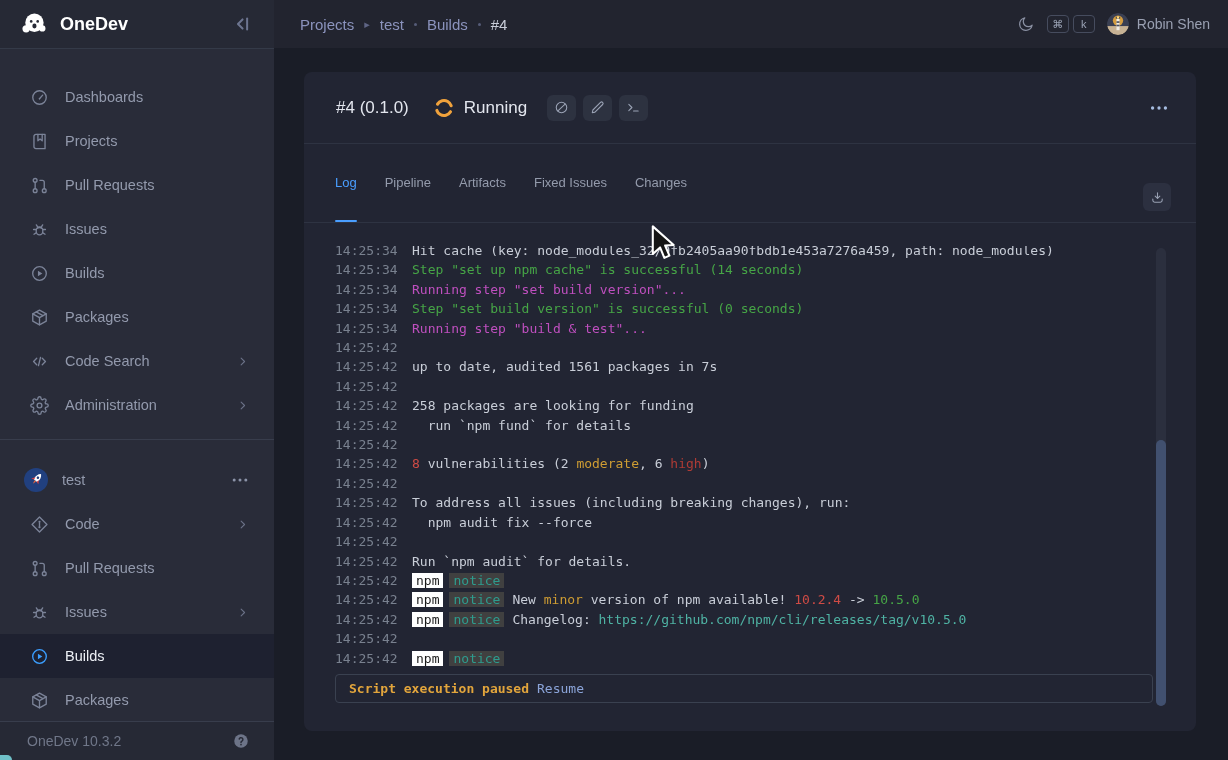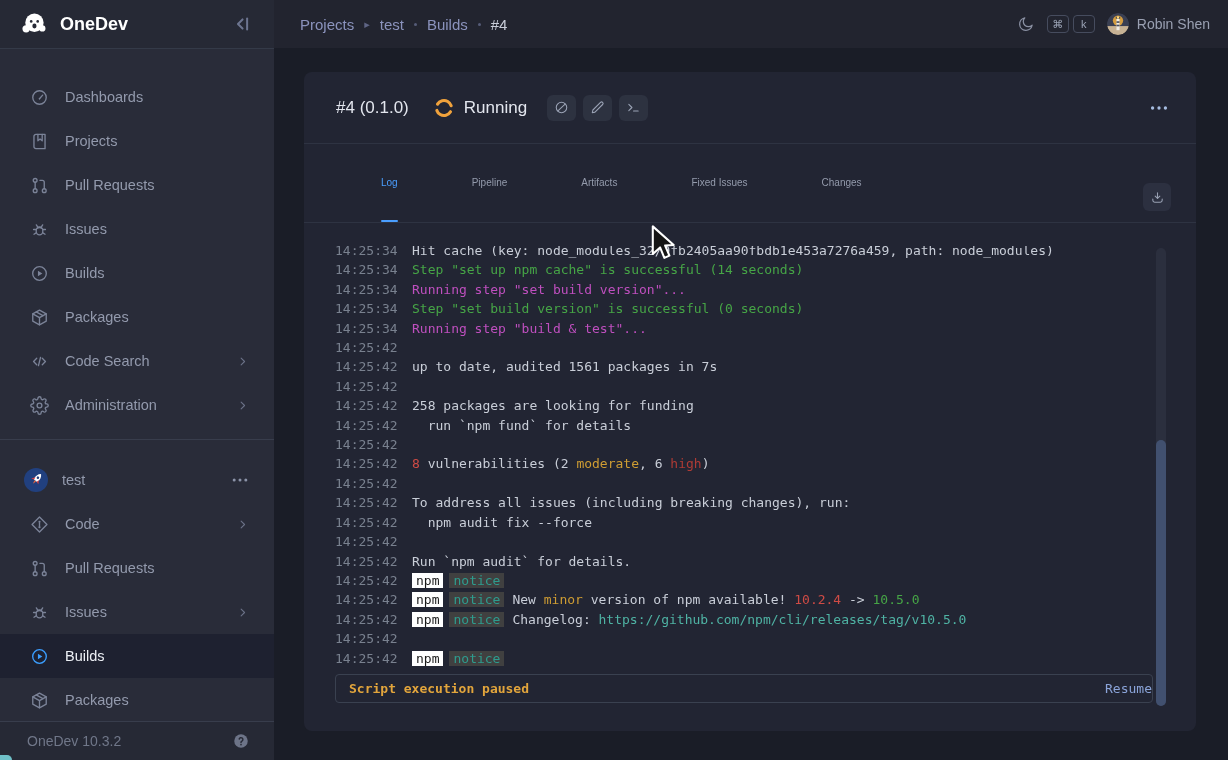--- a/index.html
+++ b/index.html
@@ -51,21 +51,21 @@
   .hdr-divider{position:absolute;top:71px;left:0;right:0;height:1px;background:#2e3342;}
   .build-title{color:#e3e6ee;font-size:17px;font-weight:500;}
   .spinner{width:22px;height:22px;margin-left:24px;display:flex;}
   .build-status{color:#e3e6ee;font-size:17px;margin-left:9px;}
   .hdr-btns{display:flex;gap:7px;margin-left:20px;}
   .hdr-btn{width:29px;height:26px;background:#2d3240;border-radius:6px;display:flex;align-items:center;justify-content:center;cursor:pointer;}
   .btn-icon{width:15px;height:15px;color:#9ba3b5;display:flex;}
   .more-dots{margin-left:auto;width:22px;height:22px;color:#a6bce0;display:flex;cursor:pointer;}
 
   .tabs{position:absolute;top:71px;left:31px;height:79px;display:flex;align-items:center;gap:28px;}
-  .tab{height:100%;display:flex;align-items:center;color:#949bac;font-size:10px;cursor:pointer;position:relative;margin-left:46px;}
+  .tab{height:100%;display:flex;align-items:center;color:#949bac;font-size:13px;cursor:pointer;position:relative;}
   .tab.active{color:#4a9eff;}
   .tab.active::after{content:'';position:absolute;left:0;right:0;bottom:0;height:2px;background:#4a9eff;border-radius:1px;}
   .tabs-divider{position:absolute;top:150px;left:0;right:0;height:1px;background:#2e3342;}
   .dl-btn{position:absolute;top:111px;right:25px;width:28px;height:28px;background:#2c3040;border-radius:6px;display:flex;align-items:center;justify-content:center;cursor:pointer;}
   .dl-btn .btn-icon{width:15px;height:15px;color:#99a1b3;}
 
   
   .log{position:absolute;top:174px;left:31px;right:56px;height:422px;overflow:hidden;font-family:"DejaVu Sans Mono",monospace;font-size:13px;line-height:19.4px;}
   .log-line{white-space:pre;display:flex;}
   .log-line:first-child{margin-top:-5px;}
@@ -74,21 +74,21 @@
   .seg-plain{color:#c9ced8;}
   .seg-green{color:#46a546;}
   .seg-magenta{color:#bf4fbf;}
   .seg-red{color:#cf4b45;}
   .seg-red2{color:#ae3b35;}
   .seg-yellow{color:#cf9d33;}
   .seg-teal{color:#4fb3a4;}
   .seg-badge-npm{background:#fff;color:#1a1a1a;padding:0 4px;margin-right:6px;}
   .seg-badge-notice{background:#404040;color:#2e9c8e;padding:0 4px;margin-right:8px;}
 
-  .paused-bar{position:absolute;top:602px;left:31px;width:818px;height:29px;border:1px solid #3a4150;border-radius:4px;display:flex;align-items:center;padding-left:13px;box-sizing:border-box;font-family:"DejaVu Sans Mono",monospace;font-size:13px;justify-content:space-between;}
+  .paused-bar{position:absolute;top:602px;left:31px;width:818px;height:29px;border:1px solid #3a4150;border-radius:4px;display:flex;align-items:center;padding-left:13px;box-sizing:border-box;font-family:"DejaVu Sans Mono",monospace;font-size:13px;}
   .paused-text{color:#e2a53c;font-weight:bold;}
   .resume-link{color:#8ba4d9;margin-left:8px;cursor:pointer;}
 
   .scroll-track{position:absolute;left:852px;top:176px;width:10px;height:458px;background:#2b2f3e;border-radius:5px;}
   .scroll-thumb{position:absolute;left:852px;top:368px;width:10px;height:266px;background:#41506f;border-radius:5px;cursor:pointer;}
 
   .cursor{position:absolute;left:648px;top:224px;width:27px;height:38px;pointer-events:none;}
 </style>
 </head>
 <body>

